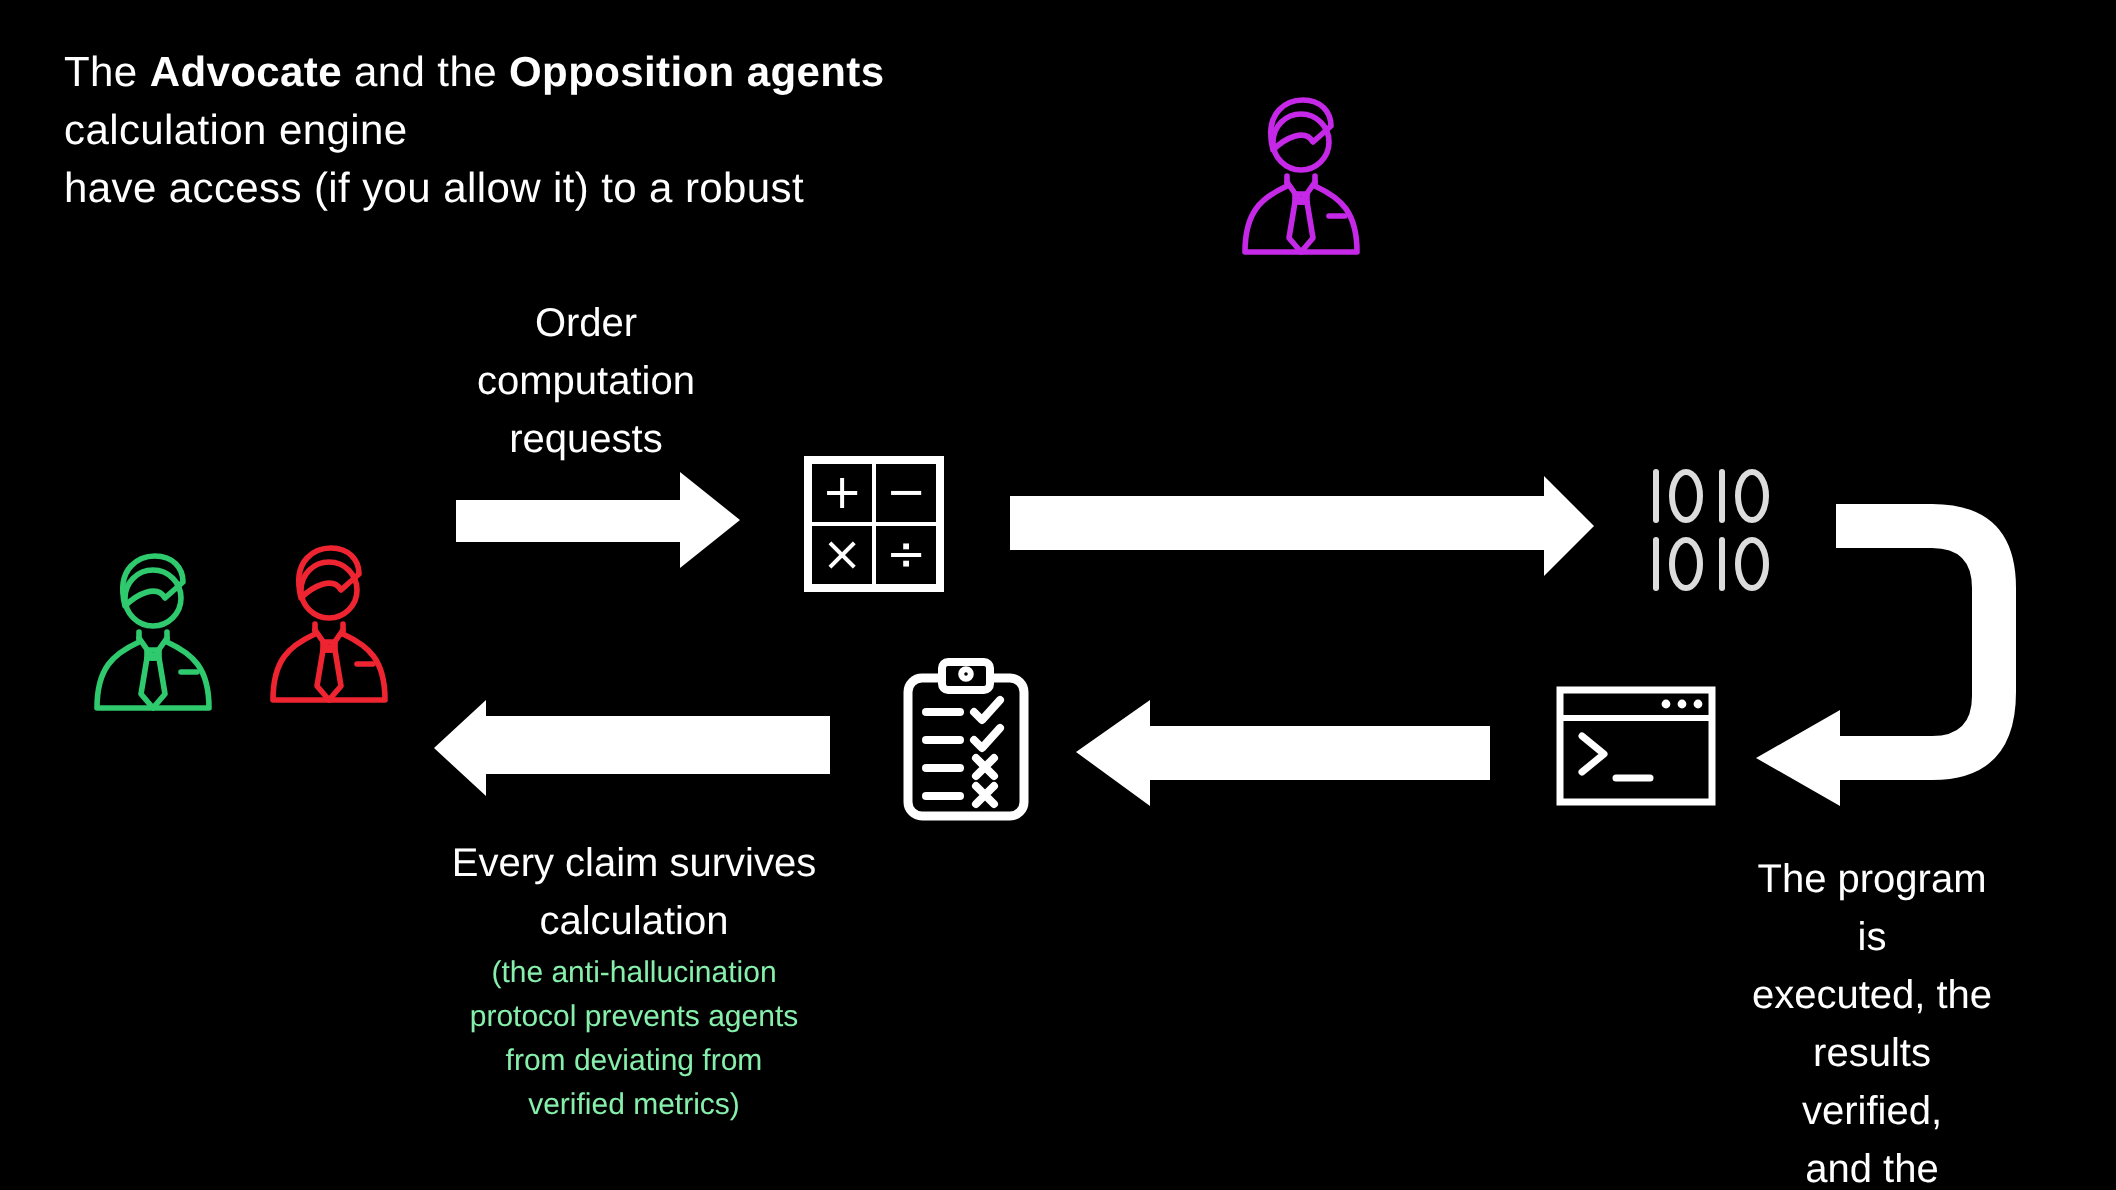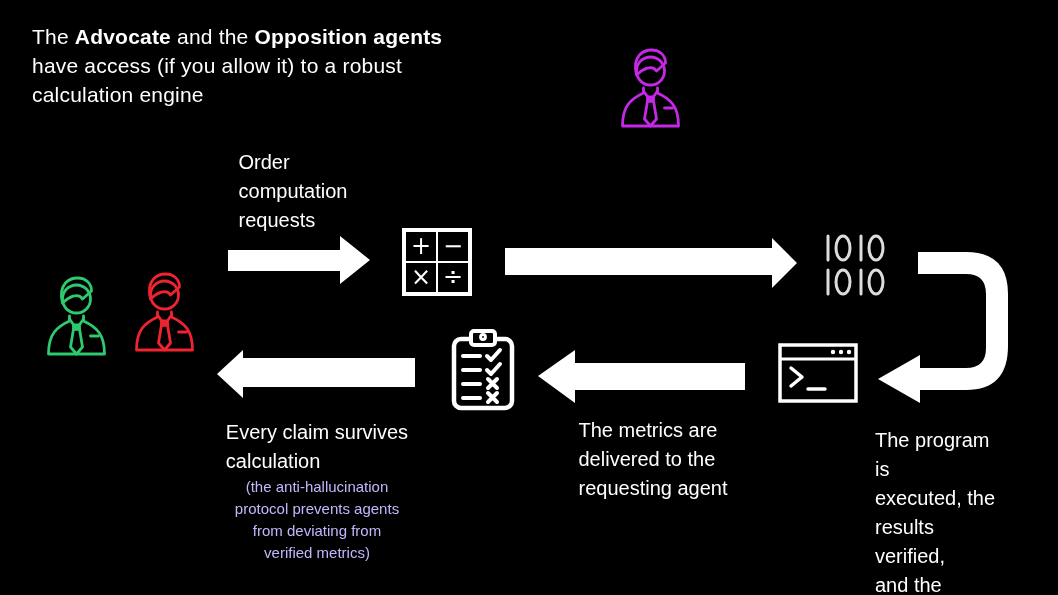--- a/index.html
+++ b/index.html
@@ -6,25 +6,25 @@
   #canvas{
     position:relative;width:1058px;height:595px;background:#000;overflow:hidden;
     font-family:"Liberation Sans",sans-serif;
   }
   .abs{position:absolute;}
   .header{
     position:absolute;left:32px;top:22px;color:#fff;font-size:21px;line-height:29px;
     text-align:left;letter-spacing:.2px;
   }
   .lbl{
-    position:absolute;color:#fff;font-size:20px;line-height:29px;
+    position:absolute;color:#fff;font-size:20px;line-height:29px;text-align:center;
     white-space:pre-line;transform:translateX(-50%);
   }
   .lbl-note{
-    position:absolute;color:#c4b5fd;font-size:15px;line-height:22px;text-align:center;
+    position:absolute;color:#86efac;font-size:15px;line-height:22px;text-align:center;
     white-space:pre-line;transform:translateX(-50%);
   }
   .arrow{position:absolute;}
   .arrow polygon,.arrow path{fill:#fff;}
   .calc{
     position:absolute;left:402px;top:228px;width:70px;height:68px;
     border:3px solid #fff;display:grid;grid-template-columns:1fr 1fr;grid-template-rows:1fr 1fr;
     box-sizing:border-box;background:#000;
   }
   .calc-cell{
@@ -32,22 +32,22 @@
     font-size:24px;font-family:"DejaVu Sans",sans-serif;line-height:1;padding-bottom:2px;
   }
 </style>
 </head>
 <body>
 
 <div id="canvas">
 
   <div class="header">
     <div><span>The </span><b>Advocate</b><span> and the </span><b>Opposition agents</b></div>
+    <div>calculation engine</div>
     <div>have access (if you allow it) to a robust</div>
-    <div>calculation engine</div>
   </div>
 
   <svg class="abs" style="left:618px;top:42px" width="65" height="86" viewBox="0 0 64 86">
     <g fill="none" stroke-width="2.8" stroke-linecap="round" stroke-linejoin="round" stroke="#C528E6">
       <circle cx="32" cy="29" r="14"></circle>
       <path d="M18,33 C13,13 26,8 33,8 C42,8 47,14 47,21 L38,29 C34,22 24,27 18,33 Z"></path>
       <path d="M25,46 L25,51 C12,57 4,64 4,84 L60,84 C60,64 52,57 39,51 L39,46"></path>
       <path d="M25,49 L32,59 L39,49"></path>
       <path d="M29,55 L35,55 L35,59 L29,59 Z"></path>
       <path d="M29,59 L26,77 L32,84 L38,77 L35,59 Z"></path>
@@ -145,23 +145,20 @@
       <path d="M37,28 l4,4 l9,-10" stroke-width="4"></path>
       <line x1="13" y1="42" x2="30" y2="42" stroke-width="4"></line>
       <path d="M37,42 l4,4 l9,-10" stroke-width="4"></path>
       <line x1="13" y1="56" x2="30" y2="56" stroke-width="4"></line>
       <path d="M38,51 l9,9 M47,51 l-9,9" stroke-width="4"></path>
       <line x1="13" y1="70" x2="30" y2="70" stroke-width="4"></line>
       <path d="M38,65 l9,9 M47,65 l-9,9" stroke-width="4"></path>
     </g>
   </svg>
 
-  <div class="lbl" style="left:653px;top:416px">The metrics are
-delivered to the
-requesting agent</div>
 
   <svg class="arrow" style="left:217px;top:350px" width="198" height="48" viewBox="0 0 198 48">
     <polygon points="0,24 26,0 26,8 198,8 198,37 26,37 26,48"></polygon>
   </svg>
 
   <div class="lbl" style="left:317px;top:418px">Every claim survives
 calculation</div>
   <div class="lbl-note" style="left:317px;top:476px">(the anti-hallucination
 protocol prevents agents
 from deviating from

